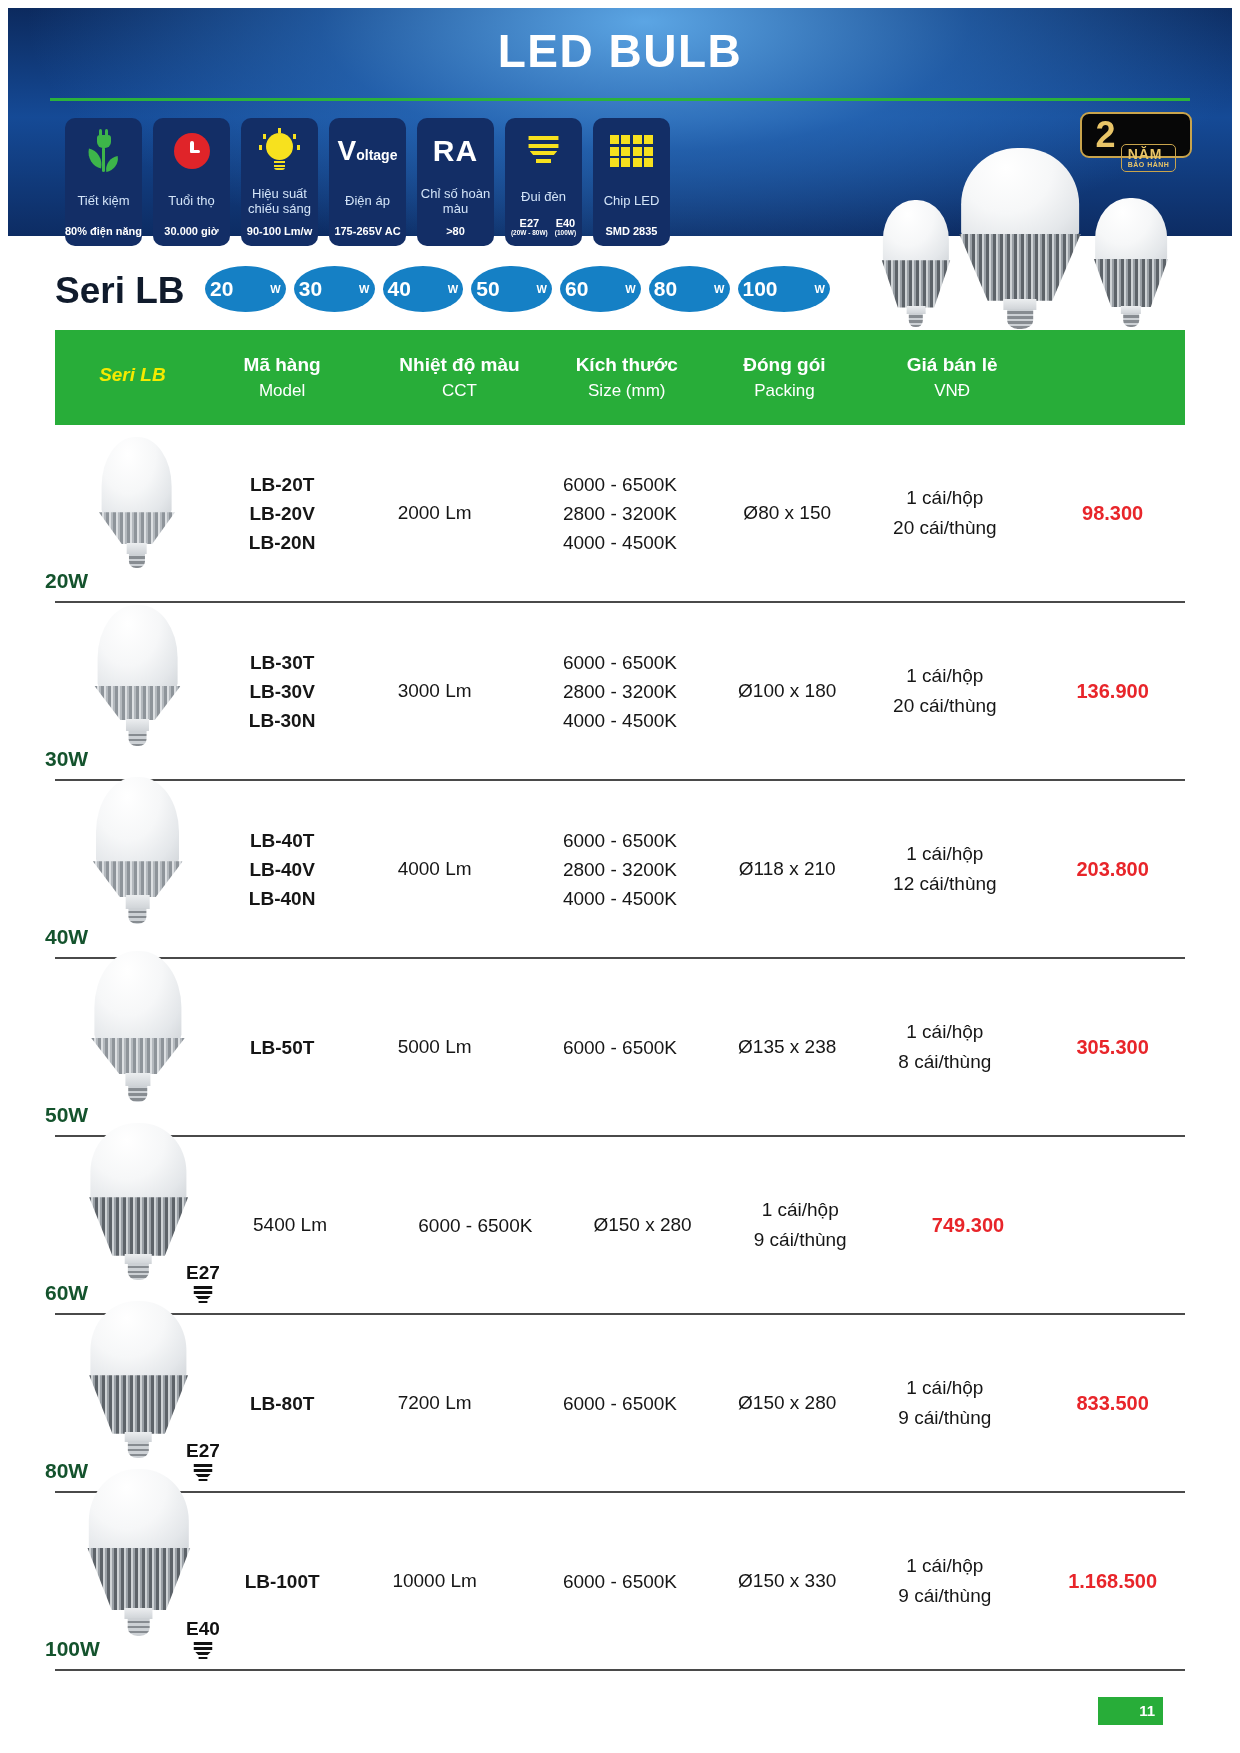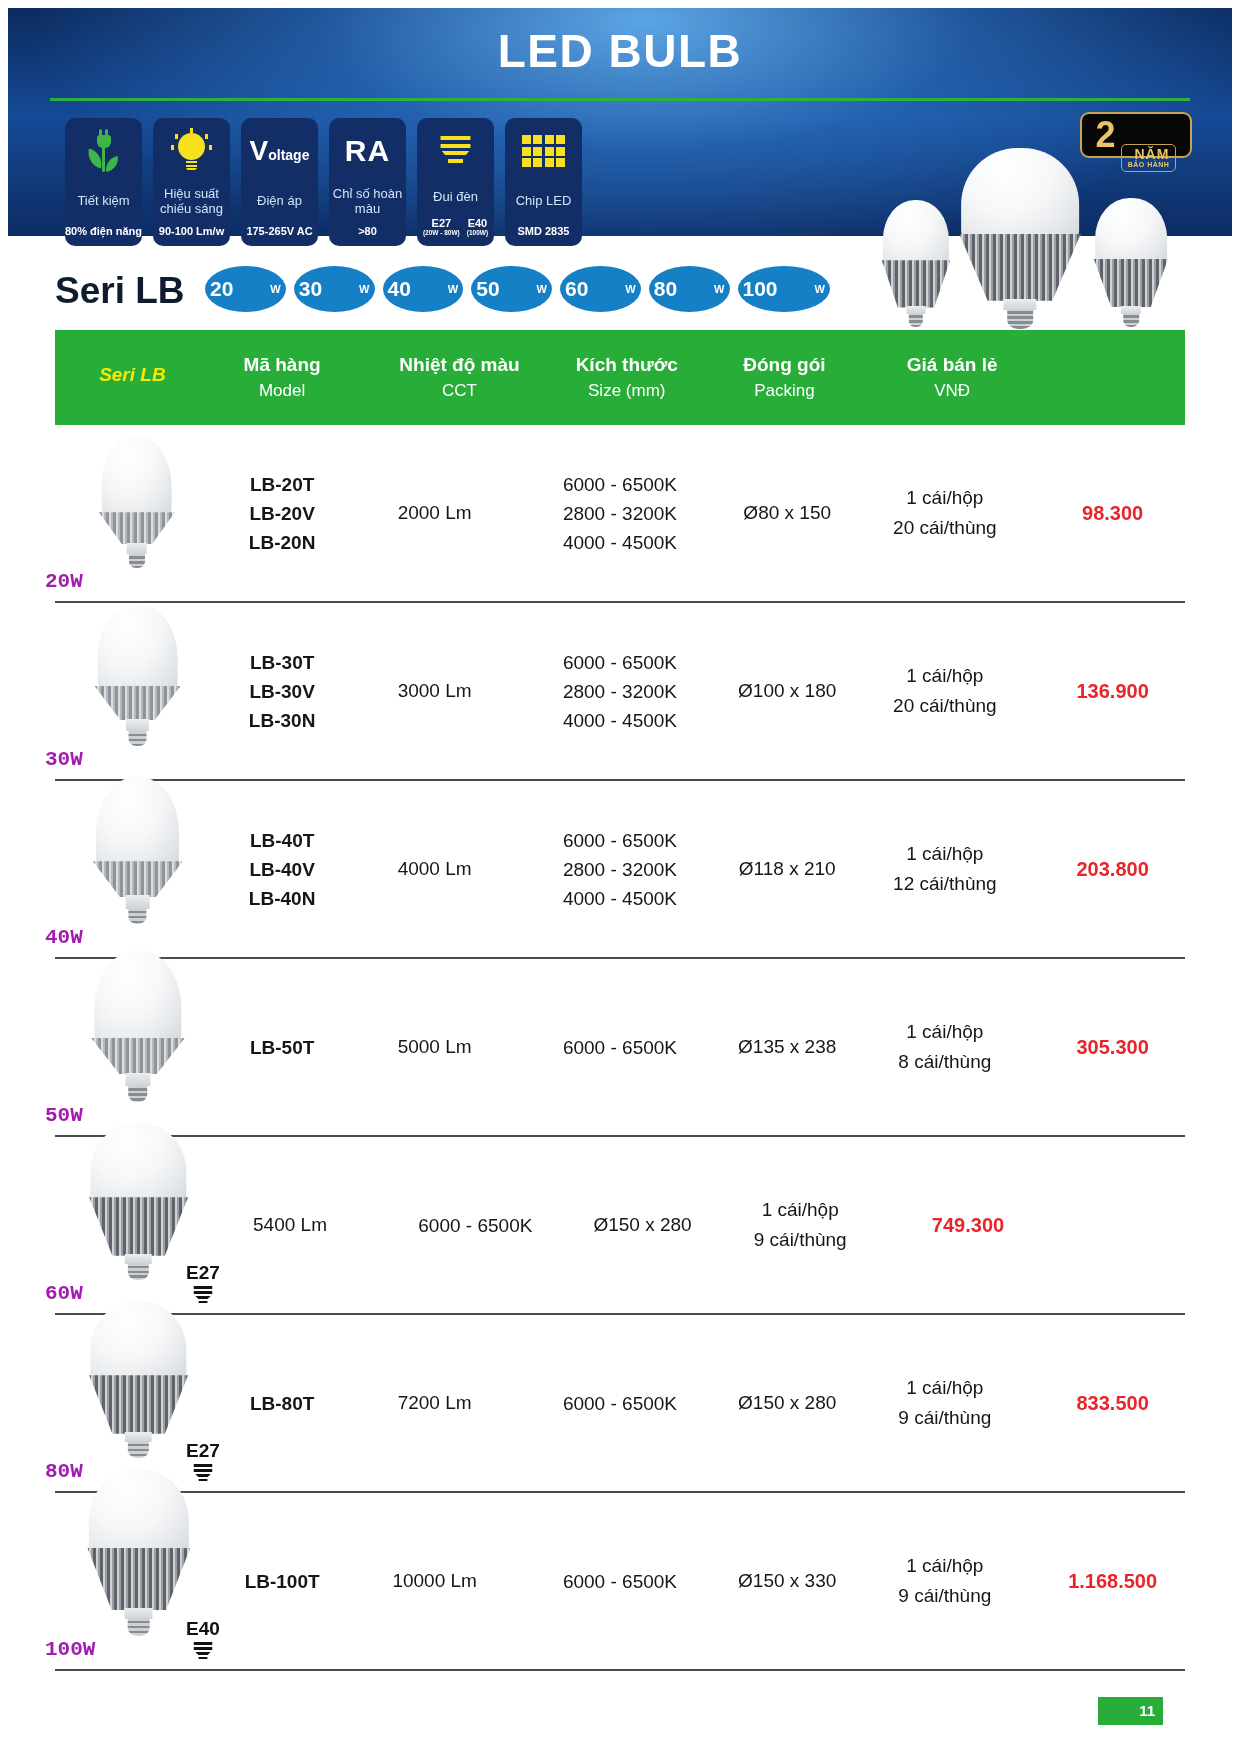--- a/index.html
+++ b/index.html
@@ -54,21 +54,21 @@
   .icon-socket{width:34px;height:30px;
     background:repeating-linear-gradient(180deg,#f7e11e 0 4px,transparent 4px 7.5px);
     clip-path:polygon(6% 0,94% 0,94% 45%,72% 75%,72% 100%,28% 100%,28% 75%,6% 45%);}
   .icon-chip{display:grid;grid-template-columns:repeat(4,9px);grid-auto-rows:9px;gap:2.5px;}
   .icon-chip i{background:#f7e11e;display:block;}
 
   .warranty{position:absolute;left:1072px;top:104px;width:112px;height:46px;background:#070707;
     border:2px solid #c9a44c;border-radius:9px;box-sizing:border-box;display:flex;align-items:center;
     justify-content:center;gap:5px;z-index:6;}
   .w2{font-size:36px;font-weight:800;color:#e9c568;line-height:1;}
-  .wbox{border:1.5px solid #c9a44c;border-radius:5px;padding:2px 6px 3px;text-align:right;margin-top:45px;}
+  .wbox{border:1.5px solid #c9a44c;border-radius:5px;padding:2px 6px 3px;text-align:left;margin-top:45px;}
   .wl1{font-size:14px;font-weight:800;color:#e9c568;line-height:14px;letter-spacing:1px;}
   .wl2{font-size:7px;font-weight:bold;color:#e9c568;letter-spacing:.5px;}
 
   
   .bulb{position:absolute;width:var(--bw,90px);height:var(--bh,150px);}
   .bulb .dome{position:absolute;top:0;left:50%;transform:translateX(-50%);width:92%;height:60%;
     background:radial-gradient(ellipse at 38% 22%,#ffffff 0%,#f6f7f8 45%,#e4e7ea 78%,#d2d6da 100%);
     border-radius:48% 48% 12% 12% / 62% 62% 8% 8%;}
   .bulb .ribs{position:absolute;top:57%;left:50%;transform:translateX(-50%);width:100%;height:24%;
     background:repeating-linear-gradient(90deg,#8e949a 0 3px,#dcdfe2 3px 5px,#b4b9be 5px 7px);
@@ -106,21 +106,21 @@
 
   .row{height:178px;display:flex;border-bottom:2px solid #4a4a4a;box-sizing:border-box;}
   .td{display:flex;flex-direction:column;justify-content:center;align-items:center;
     font-size:19px;color:#161616;box-sizing:border-box;text-align:center;}
   .td.c-img{position:relative;}
   .row .bulb{bottom:32px;left:50%;transform:translateX(-44%);}
   .model-line{font-weight:bold;line-height:29px;}
   .cct-line{line-height:29px;}
   .pack-line{line-height:30px;}
   .price{font-weight:bold;color:#e8252a;font-size:20px;}
-  .watt-label{position:absolute;left:-10px;bottom:8px;color:#a21caf;font-weight:800;font-size:21px;font-family:Liberation Mono, monospace;}
+  .watt-label{position:absolute;left:-10px;bottom:8px;color:#14532d;font-weight:800;font-size:21px;}
   .base-badge{position:absolute;left:110px;bottom:10px;width:76px;text-align:center;}
   .base-name{font-weight:800;font-size:19px;color:#111;}
   .socket-icon{margin:2px auto 0;width:22px;height:17px;
     background:repeating-linear-gradient(180deg,#111 0 3px,#fcfcfc 3px 5px);
     clip-path:polygon(8% 0,92% 0,92% 50%,70% 78%,70% 100%,30% 100%,30% 78%,8% 50%);}
 
   .page-badge{position:absolute;left:1098px;top:1697px;width:65px;height:28px;background:#28ad39;
     color:#fff;font-weight:bold;font-size:15px;text-align:right;line-height:28px;
     padding-right:8px;box-sizing:border-box;}
 </style>
@@ -141,20 +141,27 @@
               <div class="stem"></div>
               <div class="leafL"></div>
               <div class="leafR"></div>
             </div>
           </div>
         <div class="flabel">Tiết kiệm</div>
         <div class="fvalue">80% điện năng</div>
       </div>
       <div class="fcard">
         <div class="ficon">
+            <div class="icon-clock"></div>
+          </div>
+        <div class="flabel">Tuổi thọ</div>
+        <div class="fvalue">30.000 giờ</div>
+      </div>
+      <div class="fcard">
+        <div class="ficon">
             <div class="icon-bulb">
               <div class="rays"></div>
               <div class="bglobe"></div>
               <div class="bbase"></div>
             </div>
           </div>
         <div class="flabel">Hiệu suất chiếu sáng</div>
         <div class="fvalue">90-100 Lm/w</div>
       </div>
       <div class="fcard">

